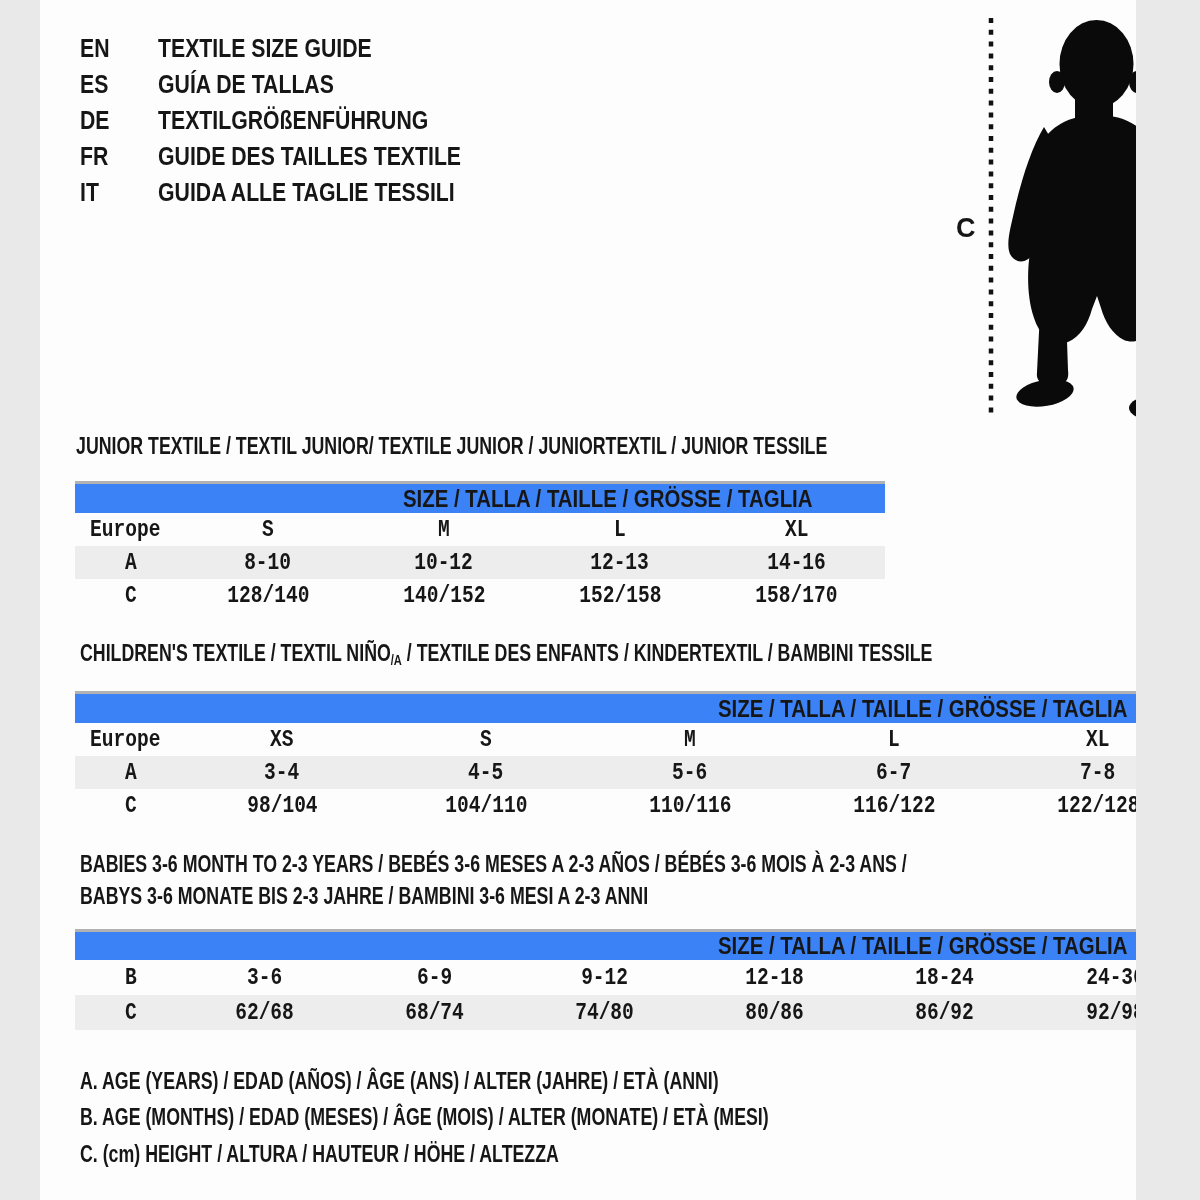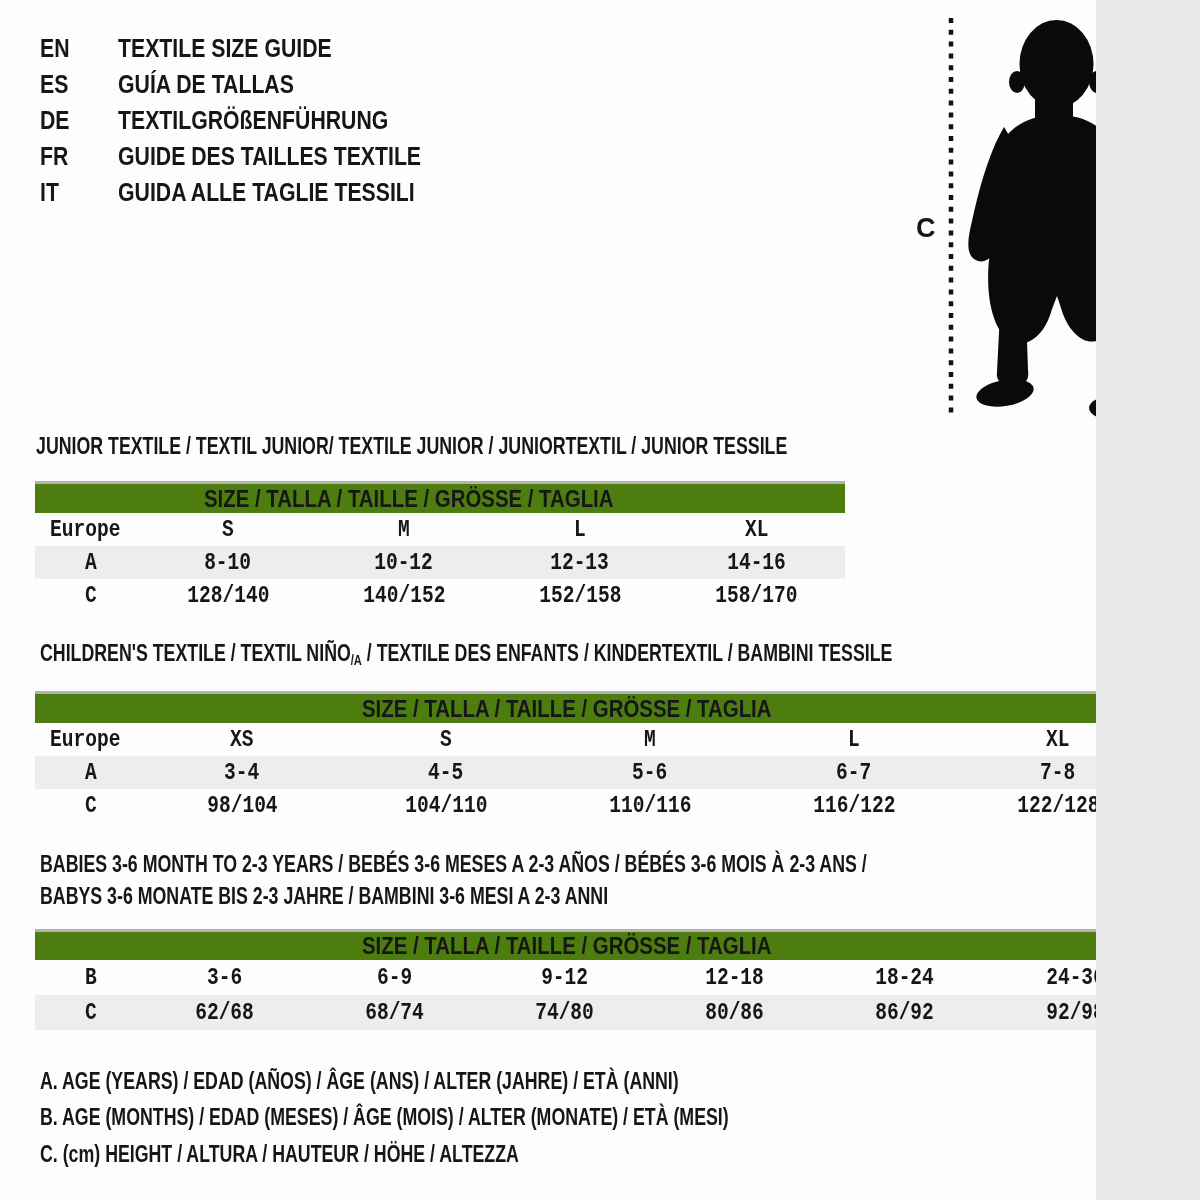--- a/index.html
+++ b/index.html
@@ -1,37 +1,38 @@
 <!DOCTYPE html>
 <html><head>
 <meta charset="utf-8">
 <style>
   html,body{margin:0;padding:0;background:#e9e9e9;}
   .canvas{
     position:relative;width:1096px;height:1200px;overflow:hidden;
     background:#fdfdfd;color:#161616;
     font-family:"Liberation Sans", sans-serif;
+    margin-left:40px;
   }
   .abs{position:absolute;}
   
   .cond{display:inline-block;transform:scaleX(.74);transform-origin:0 50%;white-space:nowrap;font-weight:bold;}
   .sx85{display:inline-block;transform:scaleX(.85);transform-origin:0 50%;white-space:nowrap;font-weight:bold;}
   
   .lang-block{left:40px;top:30px;}
   .lang-row{display:flex;height:36px;align-items:center;}
   .lang-code{width:78px;font-size:25px;font-weight:bold;}
   .lang-label{font-size:25px;font-weight:bold;}
   
   .title{font-size:24px;line-height:24px;}
   .legend-line{font-size:24px;line-height:24px;}
   .sub{font-size:15px;vertical-align:-4px;}
   
   table.size-table{position:absolute;border-collapse:collapse;table-layout:fixed;}
   .size-table th,.size-table td{padding:0;font-weight:bold;vertical-align:middle;}
-  .hdr th{background:#4d7c0f;border-top:3px solid #b2b2b2;height:29px;text-align:center;padding-left:10px;}
+  .hdr th{background:#3b82f6;border-top:3px solid #b2b2b2;height:29px;text-align:right;padding-left:10px;}
   .hdrtxt{font-size:24px;display:inline-block;transform:scaleX(.85);transform-origin:0 50%;white-space:nowrap;}
   .size-table tbody td{height:33px;text-align:center;font-size:23px;font-family:Liberation Mono, monospace;}
   .t3 tbody td{height:35px;}
   .t3 .hdr th{height:23px;}
   td.lbl{text-align:left;padding-left:8px;}
   .cc{display:inline-block;transform:scaleX(.85);white-space:nowrap;}
   .cl{display:inline-block;transform:scaleX(.85);transform-origin:0 50%;white-space:nowrap;}
   tr.alt{background:#ededed;}
   
   .c-marker{font-size:27px;font-weight:bold;}

